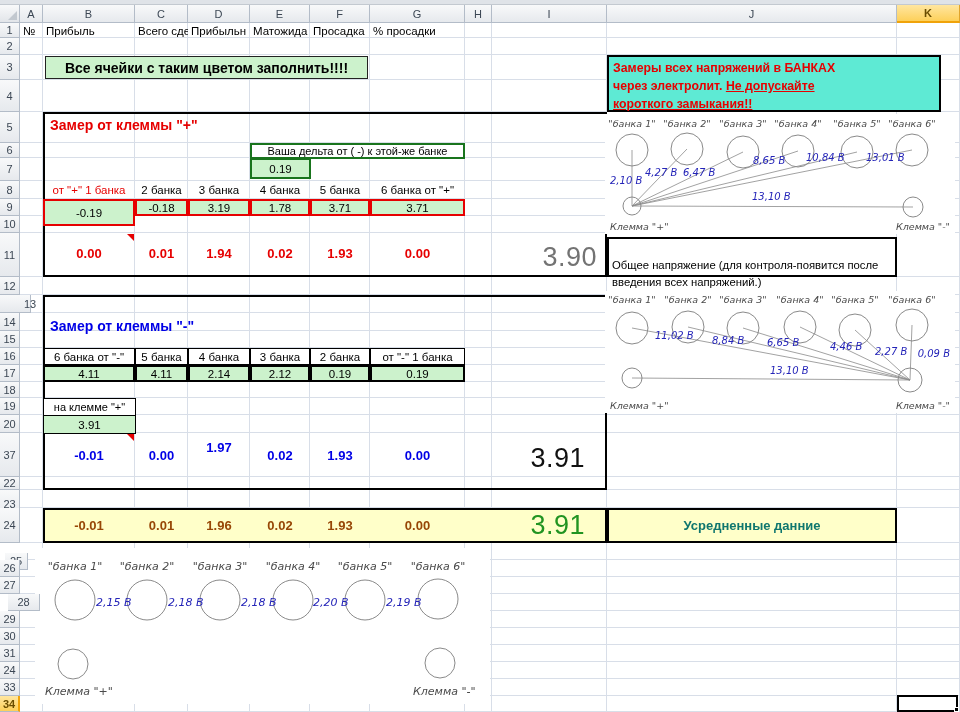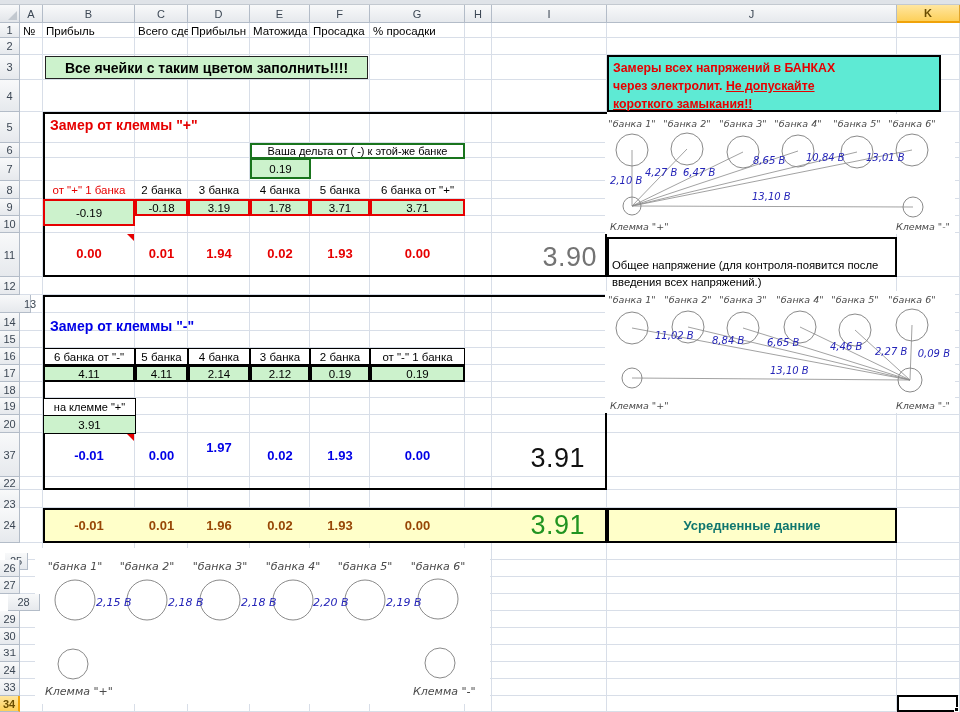--- a/index.html
+++ b/index.html
@@ -172,21 +172,21 @@
     <div class="abs hdr" style="left: 0px; top: 433px; width: 20px; height: 44px;">37</div>
     <div class="abs hdr" style="left: 0px; top: 477px; width: 20px; height: 13px;">22</div>
     <div class="abs hdr" style="left: 0px; top: 490px; width: 20px; height: 28px;">23</div>
     <div class="abs hdr" style="left: 0px; top: 508px; width: 20px; height: 35px;">24</div>
     <div class="abs hdr" style="left: 5px; top: 543px; width: 23px; height: 17px; margin-top: 10px;">25</div>
     <div class="abs hdr" style="left: 0px; top: 560px; width: 20px; height: 17px;">26</div>
     <div class="abs hdr" style="left: 0px; top: 577px; width: 20px; height: 17px;">27</div>
     <div class="abs hdr" style="left: 0px; top: 594px; width: 32px; height: 17px; margin-left: 8px;">28</div>
     <div class="abs hdr" style="left: 0px; top: 611px; width: 20px; height: 17px;">29</div>
     <div class="abs hdr" style="left: 0px; top: 628px; width: 20px; height: 17px;">30</div>
-    <div class="abs hdr" style="left: 0px; top: 645px; width: 20px; height: 17px; font-family: Liberation Mono, monospace;">31</div>
+    <div class="abs hdr" style="left: 0px; top: 645px; width: 20px; height: 17px;">31</div>
     <div class="abs hdr" style="left: 0px; top: 662px; width: 20px; height: 17px;">24</div>
     <div class="abs hdr" style="left: 0px; top: 679px; width: 20px; height: 17px;">33</div>
     <div class="abs hdr selrow" style="left: 0px; top: 696px; width: 20px; height: 16px;">34</div>
     <div class="abs cell left" style="left: 20px; top: 23px; width: 23px; height: 15px;">№</div>
     <div class="abs cell left" style="left: 43px; top: 23px; width: 92px; height: 15px;">Прибыль</div>
     <div class="abs cell left" style="left: 135px; top: 23px; width: 53px; height: 15px;">Всего сде</div>
     <div class="abs cell left" style="left: 188px; top: 23px; width: 62px; height: 15px;">Прибыльн</div>
     <div class="abs cell left" style="left: 250px; top: 23px; width: 60px; height: 15px;">Матожида</div>
     <div class="abs cell left" style="left: 310px; top: 23px; width: 60px; height: 15px;">Просадка</div>
     <div class="abs cell left" style="left: 370px; top: 23px; width: 95px; height: 15px;">% просадки</div>

